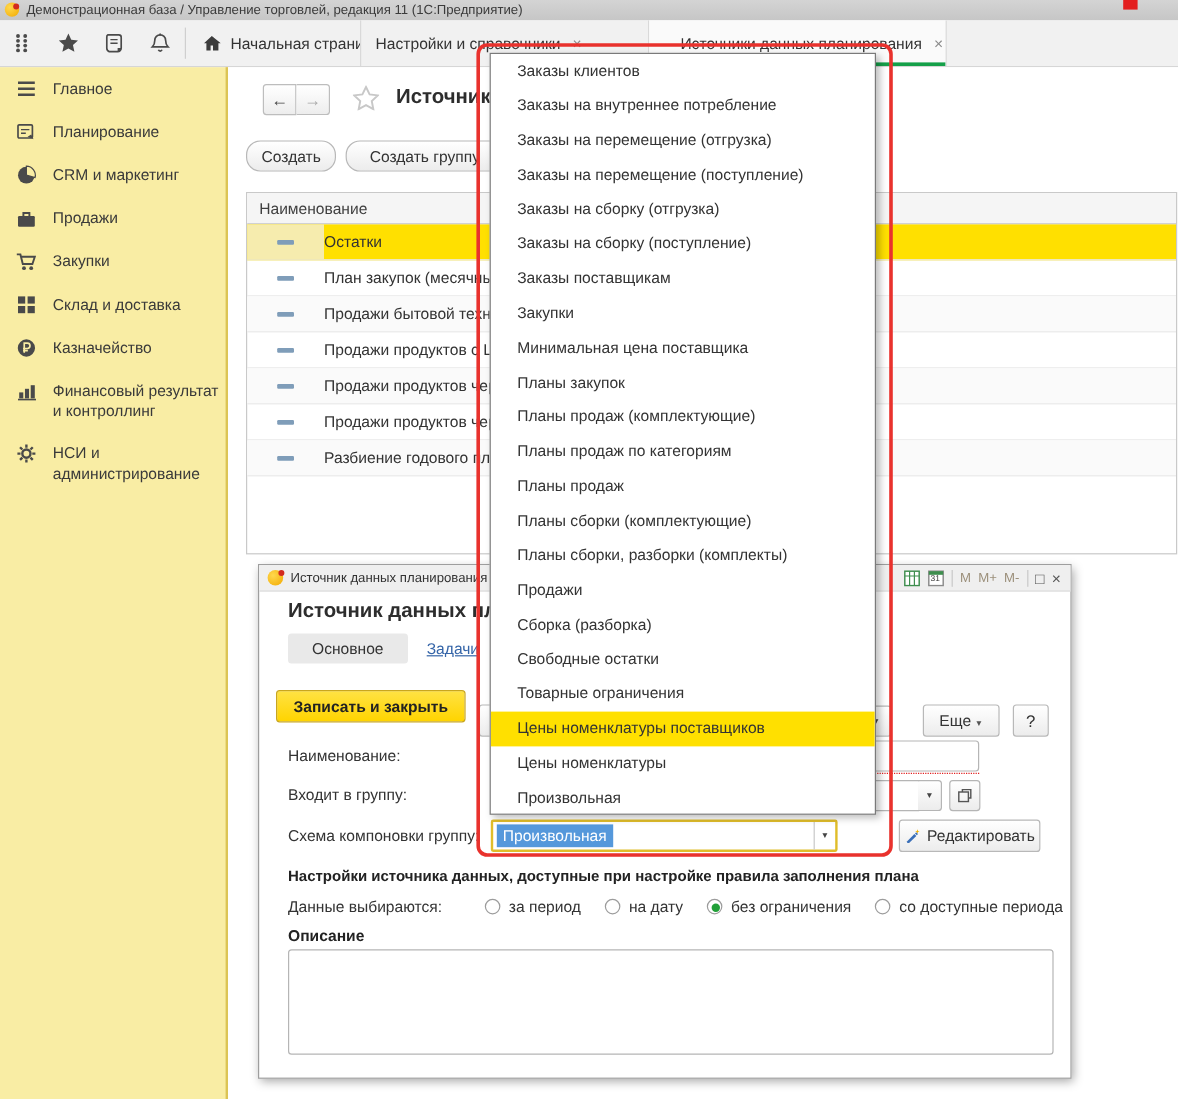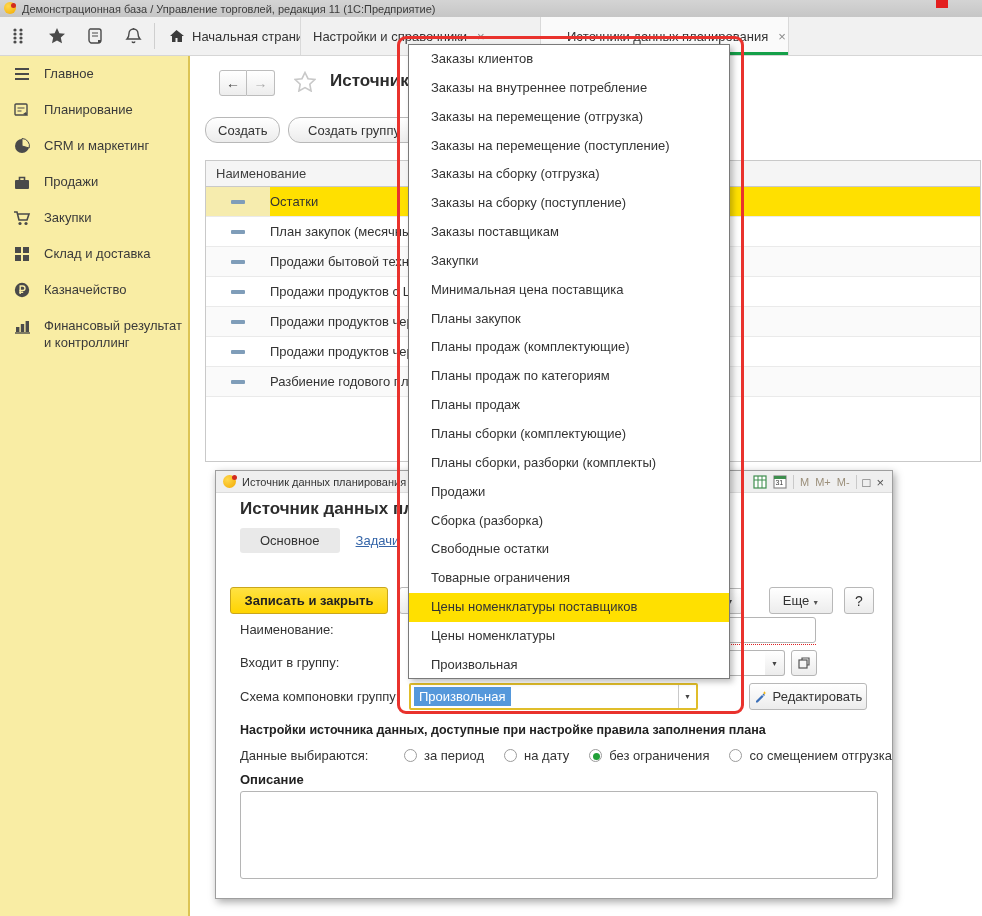--- a/index.html
+++ b/index.html
@@ -72,21 +72,21 @@
   .dlogo:after{content:"";position:absolute;right:-1px;top:0;width:5px;height:5px;border-radius:50%;background:#d22b1f;}
   .dtext{margin-left:26px;font-size:11px;color:#333;white-space:nowrap;}
   .dicons{position:absolute;right:8px;top:0;height:22px;display:flex;align-items:center;gap:6px;}
   .dsep{width:1px;height:14px;background:#c9c9c9;}
   .mbtn{font-size:11px;color:#9b8f7a;cursor:pointer;}
   .wbtn{font-size:13px;color:#555;cursor:pointer;line-height:1;}
   .dheading{position:absolute;left:24px;top:28px;font-size:17px;font-weight:bold;color:#2d2d2d;white-space:nowrap;}
   .dtabs{position:absolute;left:24px;top:57px;display:flex;gap:16px;align-items:center;font-size:13px;}
   .dtab-active{background:#e9e9e9;border-radius:3px;padding:5px 20px;color:#333;cursor:pointer;}
   .dlink{color:#3565a8;text-decoration:underline;cursor:pointer;}
-  .ybtn{position:absolute;left:14px;top:116px;width:158px;height:27px;border:1px solid #c9a61d;
+  .ybtn{position:absolute;left:14px;top:104px;width:158px;height:27px;border:1px solid #c9a61d;
     background:linear-gradient(#ffe243,#ffd400);border-radius:3px;font-size:13px;font-weight:bold;color:#222;cursor:pointer;}
   .fragL{position:absolute;left:183px;top:116px;width:50px;height:27px;border:1px solid #b8b8b8;
     background:linear-gradient(#fff,#ececec);border-radius:3px;}
   .fragArrow{position:absolute;left:501px;top:117px;width:26px;height:26px;border:1px solid #b8b8b8;
     background:linear-gradient(#fff,#ececec);border-radius:3px;font-size:7px;color:#444;cursor:pointer;}
   .morebtn{position:absolute;left:553px;top:116px;width:64px;height:27px;border:1px solid #b8b8b8;
     background:linear-gradient(#fff,#ececec);border-radius:3px;font-size:13px;color:#333;cursor:pointer;}
   .morebtn .arr{font-size:7px;color:#555;margin-left:3px;}
   .helpbtn{position:absolute;left:628px;top:116px;width:30px;height:27px;border:1px solid #b8b8b8;
     background:linear-gradient(#fff,#ececec);border-radius:3px;font-size:14px;color:#333;cursor:pointer;}
@@ -273,20 +273,31 @@
             <g fill="#4a4a4a">
               <rect x="2" y="9" width="3.4" height="5"></rect>
               <rect x="6.8" y="6" width="3.4" height="8"></rect>
               <rect x="11.6" y="3" width="3.4" height="11"></rect>
             </g>
             <path d="M1 15h15" stroke="#4a4a4a" stroke-width="1.4"></path>
           </svg>
       </span>
       <span class="slabel">Финансовый результат и контроллинг</span>
     </div>
+    <div class="sitem">
+      <span class="sicon">
+        <svg width="18" height="18" viewBox="0 0 18 18">
+            <g stroke="#4a4a4a" stroke-width="2" fill="none">
+              <circle cx="9" cy="9" r="3.4"></circle>
+              <path d="M9 1.5v2.6M9 13.9v2.6M1.5 9h2.6M13.9 9h2.6M3.7 3.7l1.9 1.9M12.4 12.4l1.9 1.9M14.3 3.7l-1.9 1.9M5.6 12.4l-1.9 1.9"></path>
+            </g>
+          </svg>
+      </span>
+      <span class="slabel">НСИ и администрирование</span>
+    </div>
   </div>
 
   <div class="main">
     <div class="navbtns">
       <span class="navbtn back">←</span>
       <span class="navbtn fwd">→</span>
     </div>
     <span class="favstar">
       <svg width="22" height="21" viewBox="0 0 22 21">
           <path d="M11 1.5l3 6.2 6.8.8-5 4.7 1.3 6.8L11 16.6 4.9 20l1.3-6.8-5-4.7 6.8-.8z" fill="none" stroke="#c8c8c8" stroke-width="1.6"></path>
@@ -432,21 +443,21 @@
           <label class="radio">
             <span class="rc"></span>
             <span>на дату</span>
           </label>
           <label class="radio checked">
             <span class="rc"></span>
             <span>без ограничения</span>
           </label>
           <label class="radio">
             <span class="rc"></span>
-            <span>со смещением отгрузка</span>
+            <span>со доступные периода</span>
           </label>
         </div>
     </div>
 
     <div class="desclabel">Описание</div>
     <textarea class="descbox" style=""></textarea>
   </div>
 
   <div class="popup">
 

